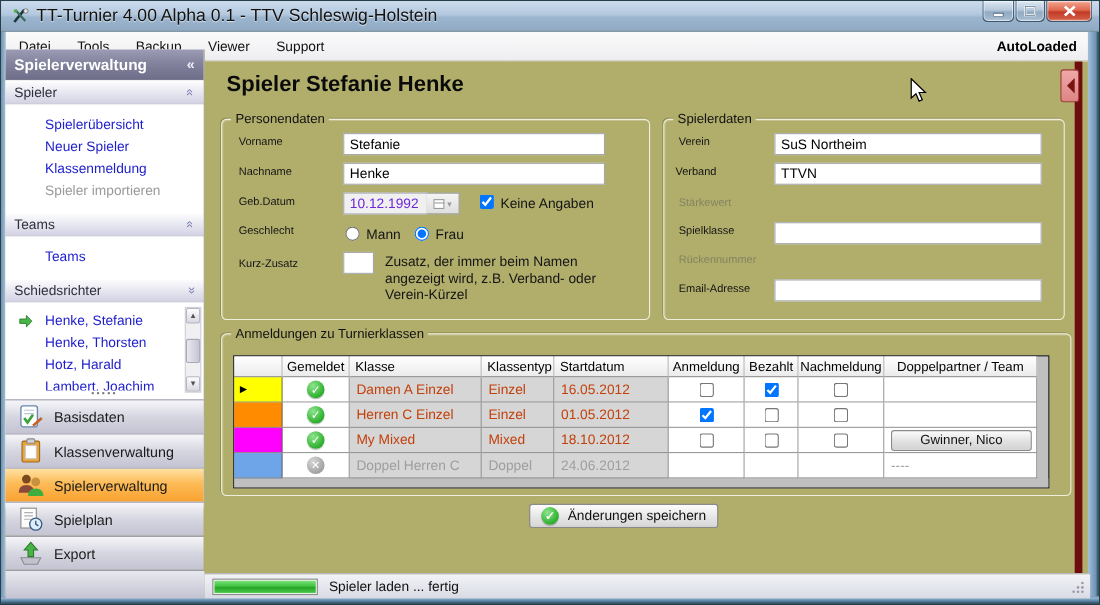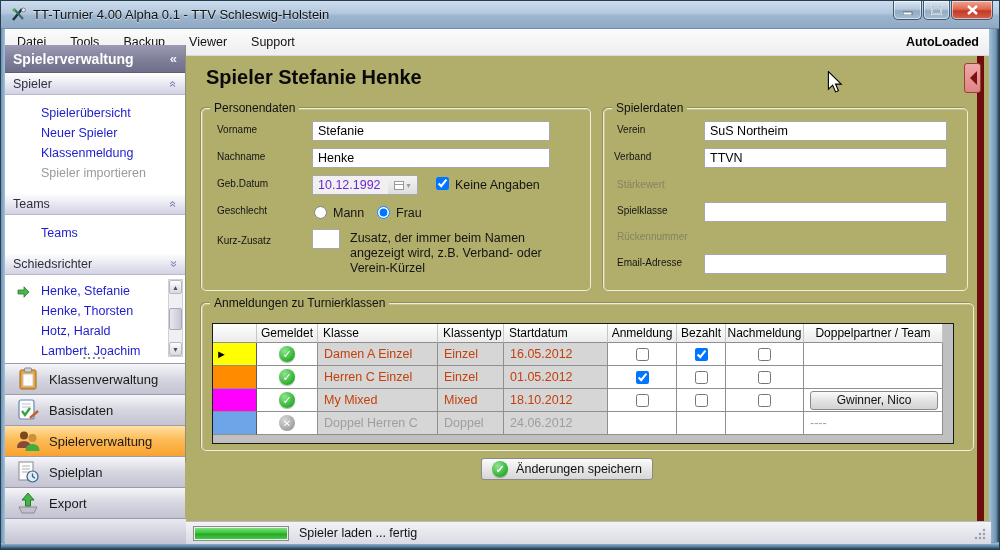--- a/index.html
+++ b/index.html
@@ -8,21 +8,21 @@
     position:relative; width:1000px; height:550px; overflow:hidden;
     background:#b1ae6c; border:1px solid #24404f;
   }
   
   #titlebar {
     position:absolute; left:0; top:0; width:1000px; height:28px;
     background:linear-gradient(#cddcee 0%, #b3c8de 45%, #9db6cf 55%, #8fa9c4 100%);
     border-bottom:1px solid #6f8cab; display:flex; align-items:center;
   }
   #app-icon { margin:0 6px 0 9px; width:17px; height:17px; }
-  #title-text { font-size:13px; color:#111; text-shadow:0 1px 1px rgba(255,255,255,.7); }
+  #title-text { font-size:16px; color:#111; text-shadow:0 1px 1px rgba(255,255,255,.7); }
   #win-buttons { position:absolute; right:8px; top:0; display:flex; }
   .win-btn {
     height:19px; border:1px solid #40586f; border-top:none; display:flex;
     align-items:center; justify-content:center; border-radius:0 0 5px 5px; margin-left:1px;
     background:linear-gradient(#dbe7f2 0%, #b6c9db 45%, #92abc3 55%, #a7bdd2 100%);
     box-shadow:inset 0 0 0 1px rgba(255,255,255,.55);
   }
   .win-btn.min { width:29px; } .win-btn.max { width:27px; }
   .win-btn.close { width:42px; background:linear-gradient(#f2a490 0%, #e06a50 45%, #c23a28 55%, #d4624a 100%); }
   
@@ -247,35 +247,35 @@
             <div class="sbar-btn">▲</div>
             <div class="sbar-thumb"></div>
             <div class="sbar-btn down">▼</div>
           </div>
         </div>
       </div>
     <div id="splitter-dots">•••••</div>
     <div id="sb-nav">
         <div class="nav-btn">
           <span class="nav-icon"><svg viewBox="0 0 26 24" width="26" height="24">
-              <rect x="5" y="3" width="16" height="19" rx="1.5" fill="#e8a33d" stroke="#9a6b1f"></rect>
-              <rect x="8" y="7" width="10" height="12" fill="#fdfdfd" stroke="#c8c8c8"></rect>
-              <rect x="9.5" y="1" width="7" height="4" rx="1" fill="#d2d2d2" stroke="#8a8a8a"></rect>
-            </svg></span>
-          <span>Klassenverwaltung</span>
-        </div>
-        <div class="nav-btn">
-          <span class="nav-icon"><svg viewBox="0 0 26 24" width="26" height="24">
               <rect x="4" y="2" width="15" height="19" rx="2" fill="#fdfdfd" stroke="#6a87b0" stroke-width="1.2"></rect>
               <line x1="7" y1="6" x2="16" y2="6" stroke="#b8c4d8" stroke-width="1"></line>
               <line x1="7" y1="9" x2="16" y2="9" stroke="#b8c4d8" stroke-width="1"></line>
               <path d="M7,13 l3,4 5,-7" fill="none" stroke="#3aa33a" stroke-width="2.4"></path>
               <line x1="15" y1="20" x2="23" y2="13" stroke="#c4622a" stroke-width="2.4"></line>
             </svg></span>
           <span>Basisdaten</span>
+        </div>
+        <div class="nav-btn">
+          <span class="nav-icon"><svg viewBox="0 0 26 24" width="26" height="24">
+              <rect x="5" y="3" width="16" height="19" rx="1.5" fill="#e8a33d" stroke="#9a6b1f"></rect>
+              <rect x="8" y="7" width="10" height="12" fill="#fdfdfd" stroke="#c8c8c8"></rect>
+              <rect x="9.5" y="1" width="7" height="4" rx="1" fill="#d2d2d2" stroke="#8a8a8a"></rect>
+            </svg></span>
+          <span>Klassenverwaltung</span>
         </div>
         <div class="nav-btn active">
           <span class="nav-icon"><svg viewBox="0 0 26 24" width="26" height="24">
               <circle cx="9" cy="6.5" r="4" fill="#7a4a1e"></circle>
               <path d="M2,19 q0,-7 7,-7 q7,0 7,7 Z" fill="#8a4a3a"></path>
               <circle cx="17.5" cy="9" r="4" fill="#c8913f"></circle>
               <path d="M10.5,22 q0,-7 7,-7 q7,0 7,7 Z" fill="#3fae3f"></path>
             </svg></span>
           <span>Spielerverwaltung</span>
         </div>

